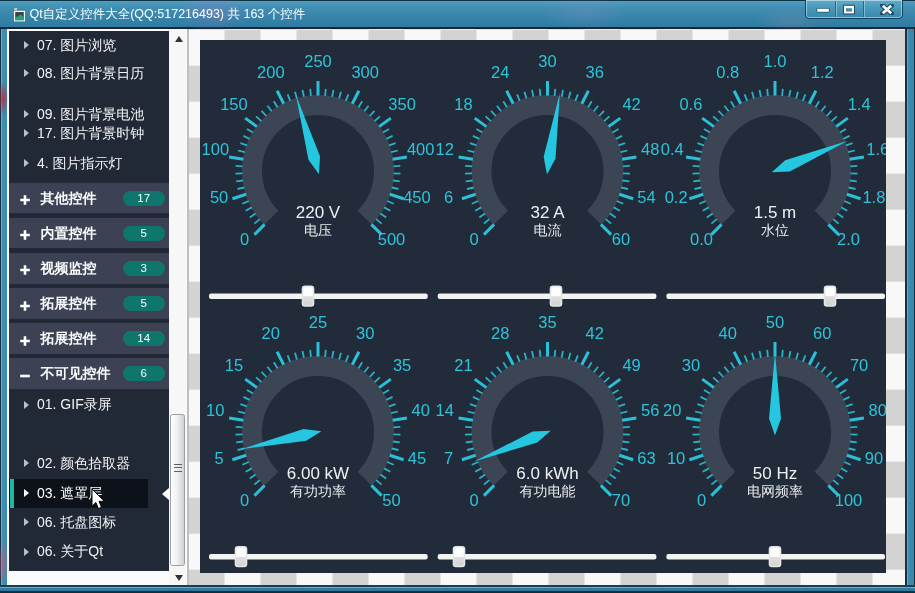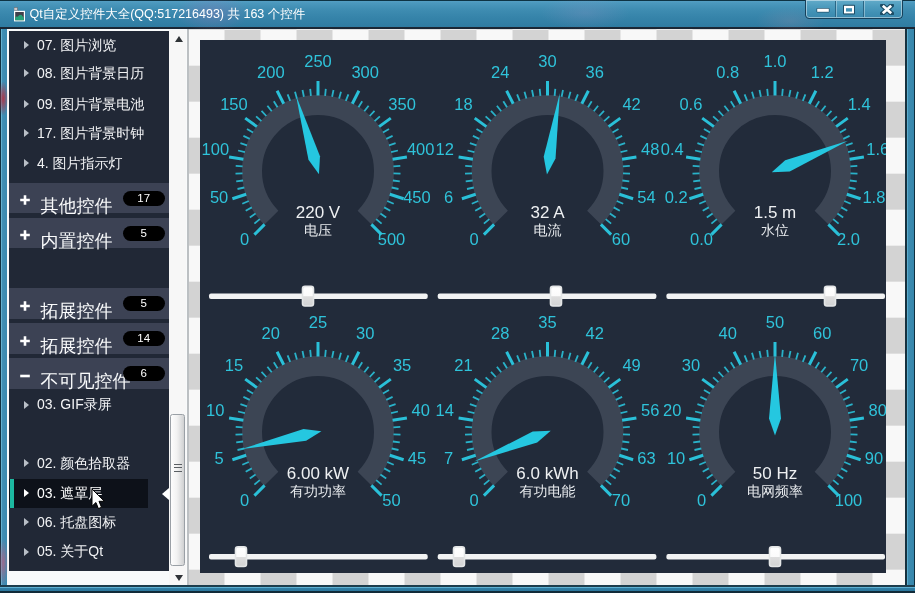--- a/index.html
+++ b/index.html
@@ -85,22 +85,22 @@
 .row { position:absolute; left:0; width:139px; height:29.4px; color:#f2f3f5; font-size:14px; line-height:29.4px; }
 .row .rtxt { position:absolute; left:28px; top:0; }
 .arr { position:absolute; left:14.5px; top:10.2px; width:0; height:0;
   border-left:5.5px solid #b9bfc7; border-top:4.2px solid transparent; border-bottom:4.2px solid transparent; }
 .sel { background:#0d1119; color:#fff; }
 .selbar { position:absolute; left:0.8px; top:0; width:4.6px; height:100%; background:#1cb8a0; }
 .selarr { border-left-color:#fff; }
 .hdr { position:absolute; left:0; width:159.8px; height:35.1px; }
 .hdr::before { content:""; position:absolute; left:0; top:2.3px; width:100%; height:30.4px; background:#3c4254; }
 .hsign { position:absolute; left:9.5px; top:11.5px; }
-.htxt { position:absolute; left:31.5px; top:8px; line-height:35.1px; font-size:18px; font-weight:normal; color:#fafbfc; }
-.badge { position:absolute; left:114px; top:10px; width:41.5px; height:15px; border-radius:8px; background:#000000;
+.htxt { position:absolute; left:31.5px; top:0; line-height:35.1px; font-size:14px; font-weight:bold; color:#fafbfc; }
+.badge { position:absolute; left:114px; top:10px; width:41.5px; height:15px; border-radius:8px; background:#0f766e;
   color:#fff; font-size:11.5px; text-align:center; line-height:15px; }
 
 
 #sbar { position:absolute; left:168.8px; top:30px; width:17.7px; height:555px; background:#f7f7f7; }
 #sthumb { position:absolute; left:1.5px; top:383.5px; width:14.4px; height:152.5px; border:1px solid #9aa0a6; border-radius:2.5px;
   background:linear-gradient(to right,#fdfdfd,#f2f2f2 45%,#d9dadb 85%,#cfd0d1); }
 .grip { position:absolute; left:3px; width:8px; height:1.3px; background:#5a5f63; }
 #suparr { position:absolute; left:6px; top:6px; width:0; height:0; border-bottom:6px solid #2f3337; border-left:4.6px solid transparent; border-right:4.6px solid transparent; }
 #sdnarr { position:absolute; left:6px; top:544.5px; width:0; height:0; border-top:6px solid #2f3337; border-left:4.6px solid transparent; border-right:4.6px solid transparent; }
 
@@ -238,21 +238,21 @@
 <div id="sidebar">
   <div id="treebg">
       <div class="row" style="top:0px">
         <span class="arr"></span>
         <span class="rtxt">07. 图片浏览</span>
       </div>
 <div class="row" style="top:28px">
         <span class="arr"></span>
         <span class="rtxt">08. 图片背景日历</span>
       </div>
-<div class="row" style="top:59px">
+<div class="row" style="top:69px">
         <span class="arr"></span>
         <span class="rtxt">09. 图片背景电池</span>
       </div>
 <div class="row" style="top:88.2px">
         <span class="arr"></span>
         <span class="rtxt">17. 图片背景时钟</span>
       </div>
 <div class="row" style="top:117.6px">
         <span class="arr"></span>
         <span class="rtxt">4. 图片指示灯</span>
@@ -264,20 +264,27 @@
         <span class="htxt">其他控件</span>
         <span class="badge">17</span>
       </div>
 <div class="hdr" style="top:184.8px">
         <span class="hsign"><svg width="12" height="12" viewBox="0 0 12 12">
             <path d="M6 1.2V10.8M1.2 6H10.8" stroke="#fff" stroke-width="2.6"></path>
           </svg></span>
         <span class="htxt">内置控件</span>
         <span class="badge">5</span>
       </div>
+<div class="hdr" style="top:219.9px">
+        <span class="hsign"><svg width="12" height="12" viewBox="0 0 12 12">
+            <path d="M6 1.2V10.8M1.2 6H10.8" stroke="#fff" stroke-width="2.6"></path>
+          </svg></span>
+        <span class="htxt">视频监控</span>
+        <span class="badge">3</span>
+      </div>
 <div class="hdr" style="top:255px">
         <span class="hsign"><svg width="12" height="12" viewBox="0 0 12 12">
             <path d="M6 1.2V10.8M1.2 6H10.8" stroke="#fff" stroke-width="2.6"></path>
           </svg></span>
         <span class="htxt">拓展控件</span>
         <span class="badge">5</span>
       </div>
 <div class="hdr" style="top:290.1px">
         <span class="hsign"><svg width="12" height="12" viewBox="0 0 12 12">
             <path d="M6 1.2V10.8M1.2 6H10.8" stroke="#fff" stroke-width="2.6"></path>
@@ -287,38 +294,38 @@
       </div>
 <div class="hdr" style="top:325.2px">
         <span class="hsign"><svg width="12" height="12" viewBox="0 0 12 12">
             <path d="M1.2 6H10.8" stroke="#fff" stroke-width="2.6"></path>
           </svg></span>
         <span class="htxt">不可见控件</span>
         <span class="badge">6</span>
       </div>
 <div class="row" style="top:359.4px">
         <span class="arr"></span>
-        <span class="rtxt">03. GIF录屏</span>
+        <span class="rtxt">01. GIF录屏</span>
       </div>
 <div class="row" style="top:418.2px">
         <span class="arr"></span>
         <span class="rtxt">02. 颜色拾取器</span>
       </div>
 <div class="row sel" style="top:447.6px">
         <span class="selbar"></span>
         <span class="arr selarr"></span>
         <span class="rtxt">03. 遮罩层</span>
       </div>
 <div class="row" style="top:477px">
         <span class="arr"></span>
         <span class="rtxt">06. 托盘图标</span>
       </div>
 <div class="row" style="top:506.4px">
         <span class="arr"></span>
-        <span class="rtxt">05. 关于Qt</span>
+        <span class="rtxt">06. 关于Qt</span>
       </div>
     </div>
   <div id="sbar">
     <div id="suparr"></div>
     <div id="sthumb">
       <div class="grip" style="top:49px"></div>
         <div class="grip" style="top:52.6px"></div>
         <div class="grip" style="top:56.2px"></div>
     </div>
     <div id="sdnarr"></div>

